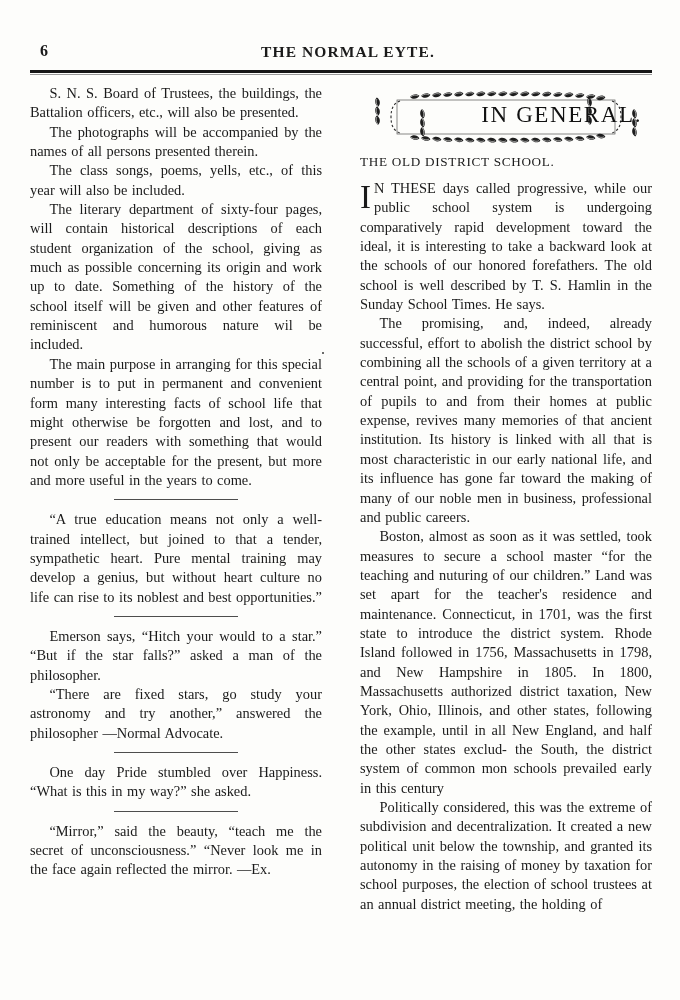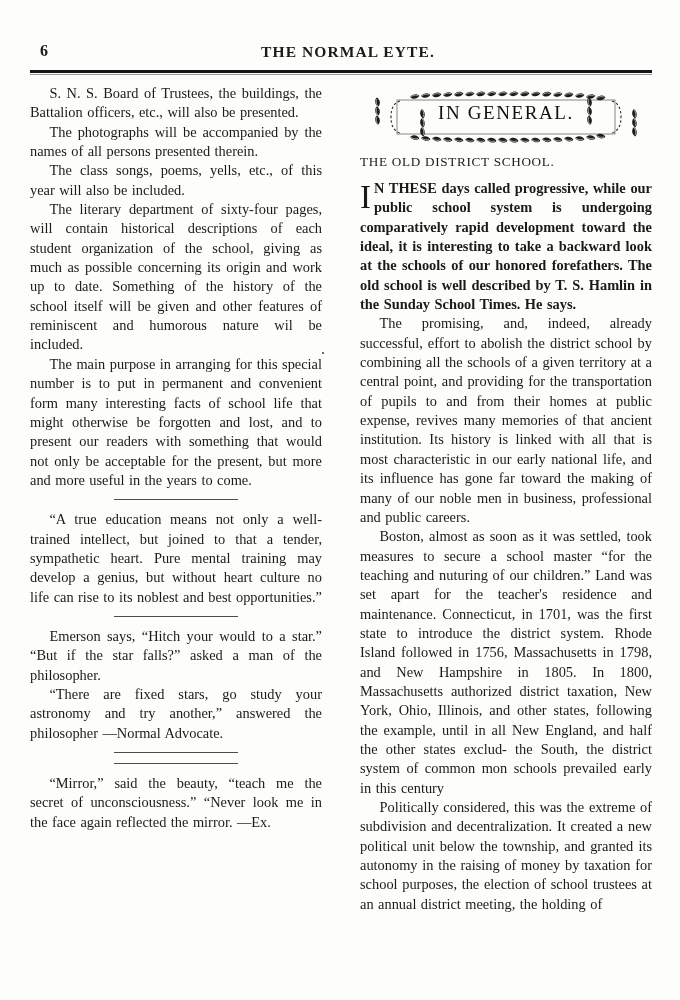--- a/index.html
+++ b/index.html
@@ -113,22 +113,22 @@
   .wreath {
     position: absolute;
     inset: 0;
   }
   .wreath svg { display: block; width: 272px; height: 60px; }
 
   .masthead-title {
     position: absolute;
     left: 0; right: 0;
     top: 15px;
-    text-align: center;
-    font-size: 19px;
+    text-align: right;
+    font-size: 23px;
     letter-spacing: 1.6px;
     font-family: "Liberation Serif", "DejaVu Serif", serif;
     color: #111;
   }
 
   .subhead {
     text-align: left;
     font-size: 13.2px;
     letter-spacing: 0.7px;
     margin: 7px 0 9px 0;
@@ -140,21 +140,21 @@
     text-indent: 0;
   }
   .dropcap {
     float: left;
     font-size: 33px;
     line-height: 30px;
     padding: 2px 3px 0 0;
     margin-top: 1px;
     font-family: "Liberation Serif", "DejaVu Serif", serif;
   }
-  .dropcap-para .rest { text-indent: 0; font-weight: bold; }
+  .dropcap-para .rest { text-indent: 0; }
 
   
   .speck {
     position: absolute;
     width: 2px;
     height: 2px;
     background: #3a3a3a;
     border-radius: 50%;
     left: 322px;
     top: 352px;
@@ -181,20 +181,21 @@
       <p>The main purpose in arranging for this special number is to put in permanent and convenient form many interesting facts of school life that might otherwise be forgotten and lost, and to present our readers with something that would not only be acceptable for the present, but more and more useful in the years to come.</p>
 
       <div class="divider"></div>
       <p>“A true education means not only a well-trained intellect, but joined to that a tender, sympathetic heart. Pure mental training may develop a genius, but without heart culture no life can rise to its noblest and best opportunities.”</p>
 
       <div class="divider"></div>
       <p>Emerson says, “Hitch your would to a star.” “But if the star falls?” asked a man of the philosopher.</p>
       <p>“There are fixed stars, go study your astronomy and try another,” answered the philosopher —Normal Advocate.</p>
 
       <div class="divider"></div>
+      <p>One day Pride stumbled over Happiness. “What is this in my way?” she asked.</p>
 
       <div class="divider"></div>
       <p>“Mirror,” said the beauty, “teach me the secret of unconsciousness.” “Never look me in the face again reflected the mirror. —Ex.</p>
     </div>
 
     <div class="col col-right">
 
       <div class="masthead">
         <div class="wreath">
           <svg viewBox="0 0 272 60" xmlns="http://www.w3.org/2000/svg">

